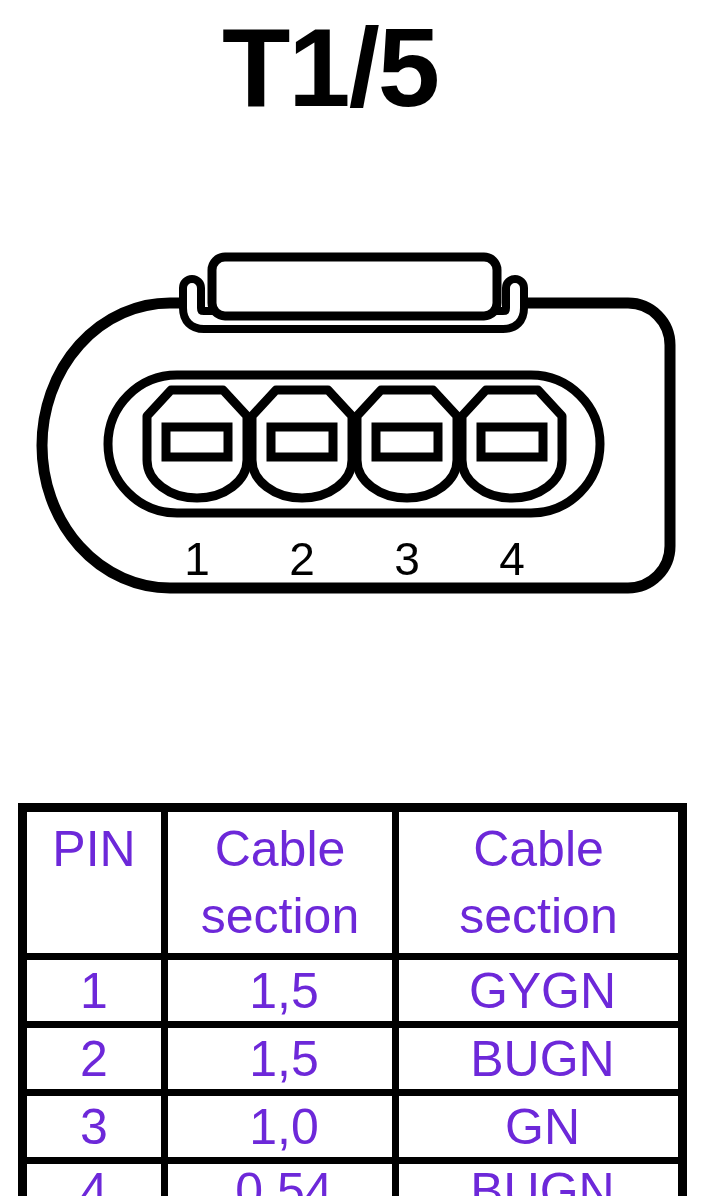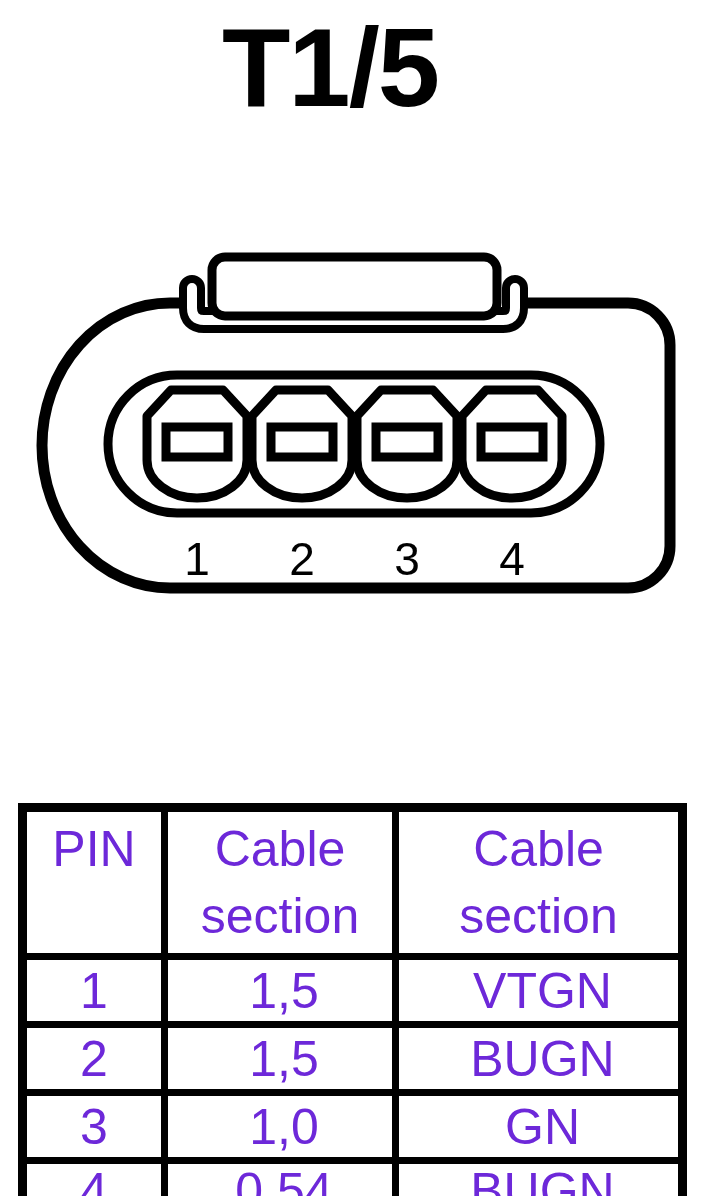--- a/index.html
+++ b/index.html
@@ -126,21 +126,21 @@
   <table class="pin-table">
     <tbody>
         <tr>
       <td class="hdr col-pin">PIN</td>
       <td class="hdr col-cross">Cable section</td>
       <td class="hdr col-colors">Cable section</td>
     </tr>
     <tr>
       <td class="cell-pin">1</td>
       <td class="cell-left">1,5</td>
-      <td class="cell-left">VTGN</td>
+      <td class="cell-left">GYGN</td>
     </tr>
     <tr>
       <td class="cell-pin">2</td>
       <td class="cell-left">1,5</td>
       <td class="cell-left">BUGN</td>
     </tr>
     <tr>
       <td class="cell-pin">3</td>
       <td class="cell-left">1,0</td>
       <td class="cell-left">GN</td>

